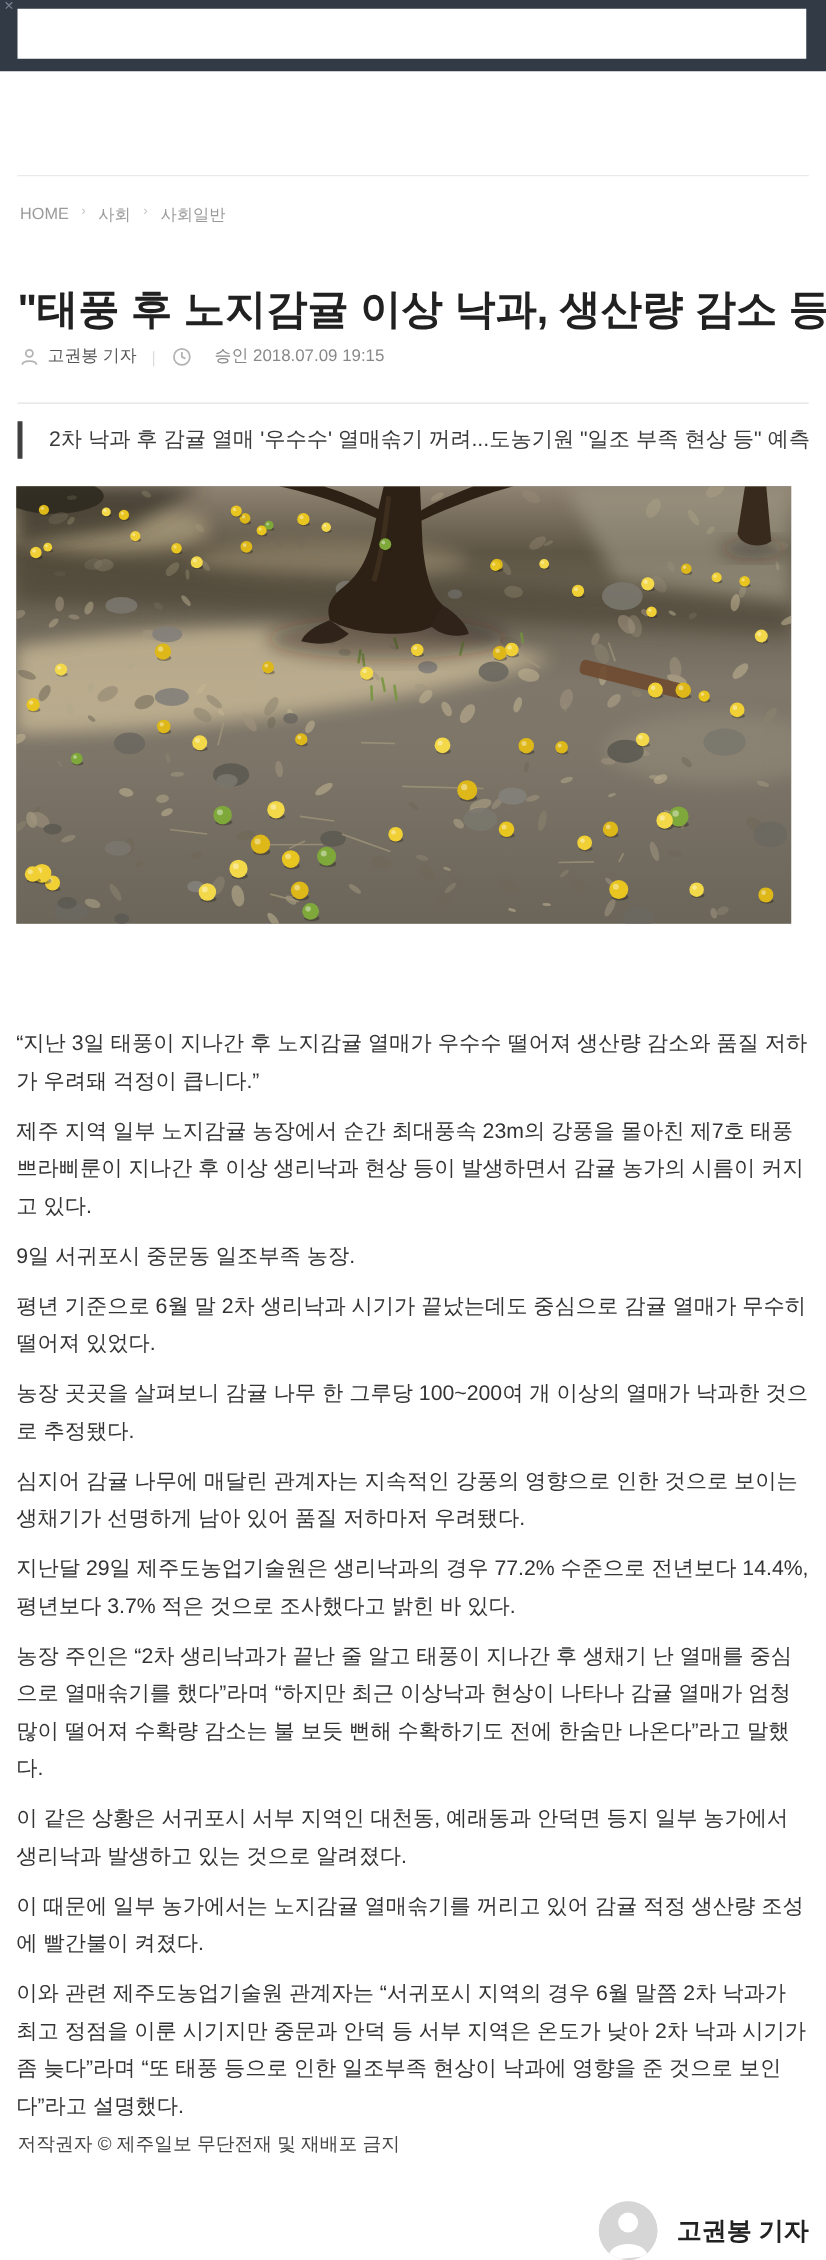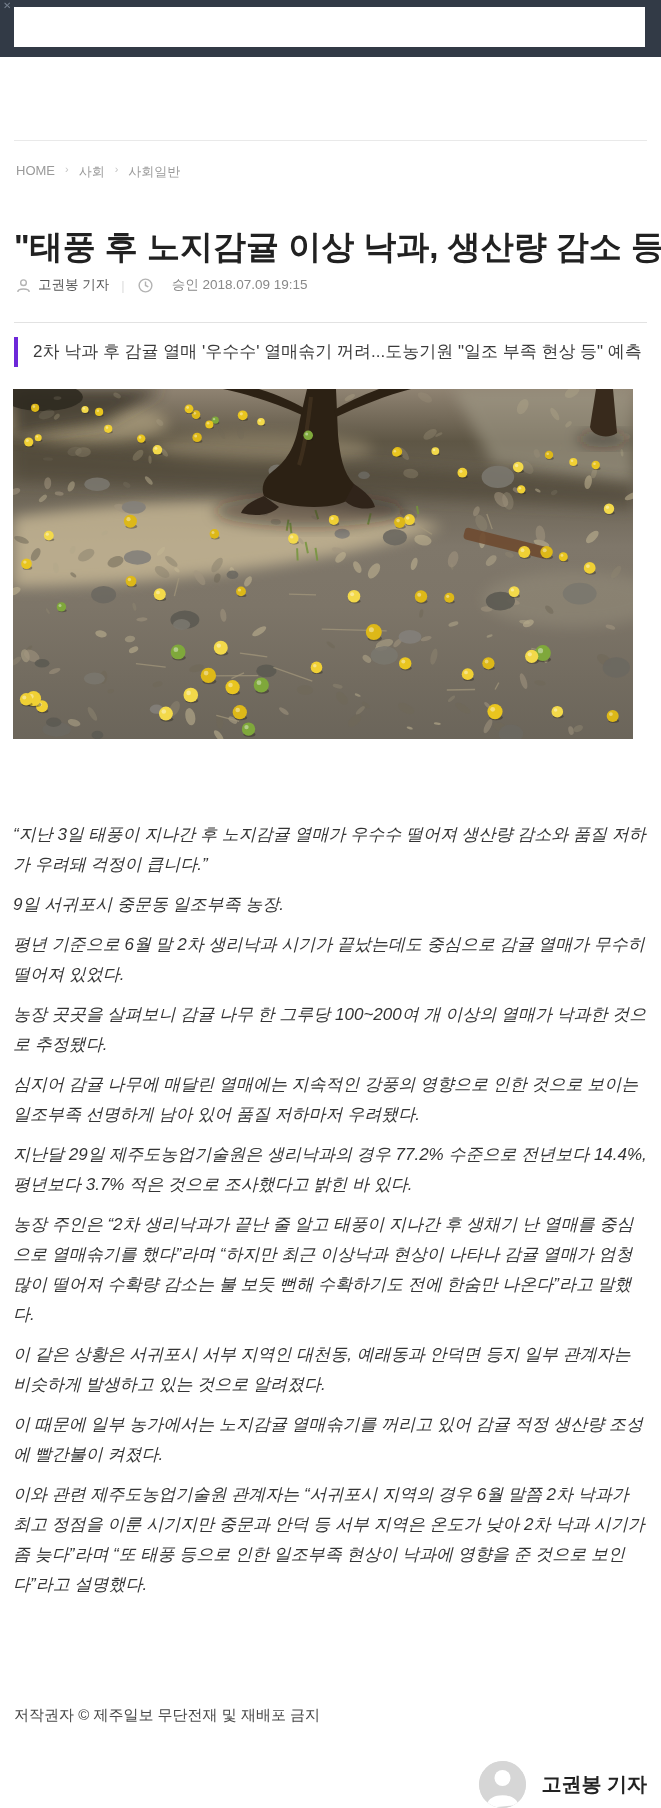--- a/index.html
+++ b/index.html
@@ -22,28 +22,28 @@
 
   .title{position:absolute;top:201px;left:14px;width:647px;font-size:33px;line-height:48px;
          font-weight:600;color:#212121;white-space:nowrap;overflow:hidden;}
 
   .byline{position:absolute;top:276px;left:15px;display:flex;align-items:center;font-size:13.5px;}
   .byline .who{color:#555;margin-left:6px;cursor:pointer;}
   .byline .sep{color:#dcdcdc;margin:0 12px;font-size:13px;}
   .byline .date{color:#888;margin-left:18px;}
   .byline svg{display:block;}
 
-  .subtitle{position:absolute;top:337px;left:14px;width:615px;border-left:4px solid #6d28d9;
-            padding-left:15px;font-size:17px;line-height:30px;color:#3a3a3a;}
+  .subtitle{position:absolute;top:337px;left:14px;width:615px;border-left:4px solid #404040;
+            padding-left:15px;font-size:17px;line-height:30px;color:#3a3a3a;text-align:right;}
 
   .photo{position:absolute;top:389px;left:13px;width:620px;height:350px;overflow:hidden;background:#7c7568;}
   .photo svg{display:block;}
 
   .body{position:absolute;top:820px;left:13px;width:634px;font-size:17px;line-height:30px;color:#333;}
-  .body p{margin:0 0 10px 0;font-style:italic;}
+  .body p{margin:0 0 10px 0;}
 
   .copyright{position:absolute;top:1706px;left:14px;font-size:15px;color:#464646;text-align:center;}
 
   .footer{position:absolute;top:1761px;left:0;width:647px;display:flex;justify-content:flex-end;
           align-items:center;gap:15px;}
   .avatar{width:47px;height:47px;border-radius:50%;background:#d6d6d6;overflow:hidden;flex:0 0 auto;cursor:pointer;}
   .footer-name{font-size:20px;font-weight:700;color:#222;cursor:pointer;}
 </style>
 </head>
 <body>
@@ -543,27 +543,28 @@
           <circle cx="390.3" cy="272.5" r="2.0" fill="rgba(255,255,255,0.4)"></circle>
           <ellipse cx="14.1" cy="315.3" rx="5.6" ry="2.2" fill="rgba(30,25,15,0.35)"></ellipse>
           <circle cx="13.1" cy="310.3" r="6.2" fill="#f0d034"></circle>
           <circle cx="11.3" cy="308.4" r="2.0" fill="rgba(255,255,255,0.4)"></circle>
         </g>
     </svg>
   </div>
 
   <div class="body">
       <p>“지난 3일 태풍이 지나간 후 노지감귤 열매가 우수수 떨어져 생산량 감소와 품질 저하가 우려돼 걱정이 큽니다.”</p>
+      <p>제주 지역 일부 노지감귤 농장에서 순간 최대풍속 23m의 강풍을 몰아친 제7호 태풍 쁘라삐룬이 지나간 후 이상 생리낙과 현상 등이 발생하면서 감귤 농가의 시름이 커지고 있다.</p>
       <p>9일 서귀포시 중문동 일조부족 농장.</p>
       <p>평년 기준으로 6월 말 2차 생리낙과 시기가 끝났는데도 중심으로 감귤 열매가 무수히 떨어져 있었다.</p>
       <p>농장 곳곳을 살펴보니 감귤 나무 한 그루당 100~200여 개 이상의 열매가 낙과한 것으로 추정됐다.</p>
-      <p>심지어 감귤 나무에 매달린 열매에는 지속적인 강풍의 영향으로 인한 것으로 보이는 일조부족 선명하게 남아 있어 품질 저하마저 우려됐다.</p>
+      <p>심지어 감귤 나무에 매달린 관계자는 지속적인 강풍의 영향으로 인한 것으로 보이는 생채기가 선명하게 남아 있어 품질 저하마저 우려됐다.</p>
       <p>지난달 29일 제주도농업기술원은 생리낙과의 경우 77.2% 수준으로 전년보다 14.4%, 평년보다 3.7% 적은 것으로 조사했다고 밝힌 바 있다.</p>
       <p>농장 주인은 “2차 생리낙과가 끝난 줄 알고 태풍이 지나간 후 생채기 난 열매를 중심으로 열매솎기를 했다”라며 “하지만 최근 이상낙과 현상이 나타나 감귤 열매가 엄청 많이 떨어져 수확량 감소는 불 보듯 뻔해 수확하기도 전에 한숨만 나온다”라고 말했다.</p>
-      <p>이 같은 상황은 서귀포시 서부 지역인 대천동, 예래동과 안덕면 등지 일부 관계자는 비슷하게 발생하고 있는 것으로 알려졌다.</p>
+      <p>이 같은 상황은 서귀포시 서부 지역인 대천동, 예래동과 안덕면 등지 일부 농가에서 생리낙과 발생하고 있는 것으로 알려졌다.</p>
       <p>이 때문에 일부 농가에서는 노지감귤 열매솎기를 꺼리고 있어 감귤 적정 생산량 조성에 빨간불이 켜졌다.</p>
       <p>이와 관련 제주도농업기술원 관계자는 “서귀포시 지역의 경우 6월 말쯤 2차 낙과가 최고 정점을 이룬 시기지만 중문과 안덕 등 서부 지역은 온도가 낮아 2차 낙과 시기가 좀 늦다”라며 “또 태풍 등으로 인한 일조부족 현상이 낙과에 영향을 준 것으로 보인다”라고 설명했다.</p>
     </div>
 
   <div class="copyright">저작권자 © 제주일보 무단전재 및 재배포 금지</div>
 
   <div class="footer">
     <div class="avatar">
       <svg width="47" height="47" viewBox="0 0 47 47">
         <circle cx="23.5" cy="23.5" r="23.5" fill="#d6d6d6"></circle>

